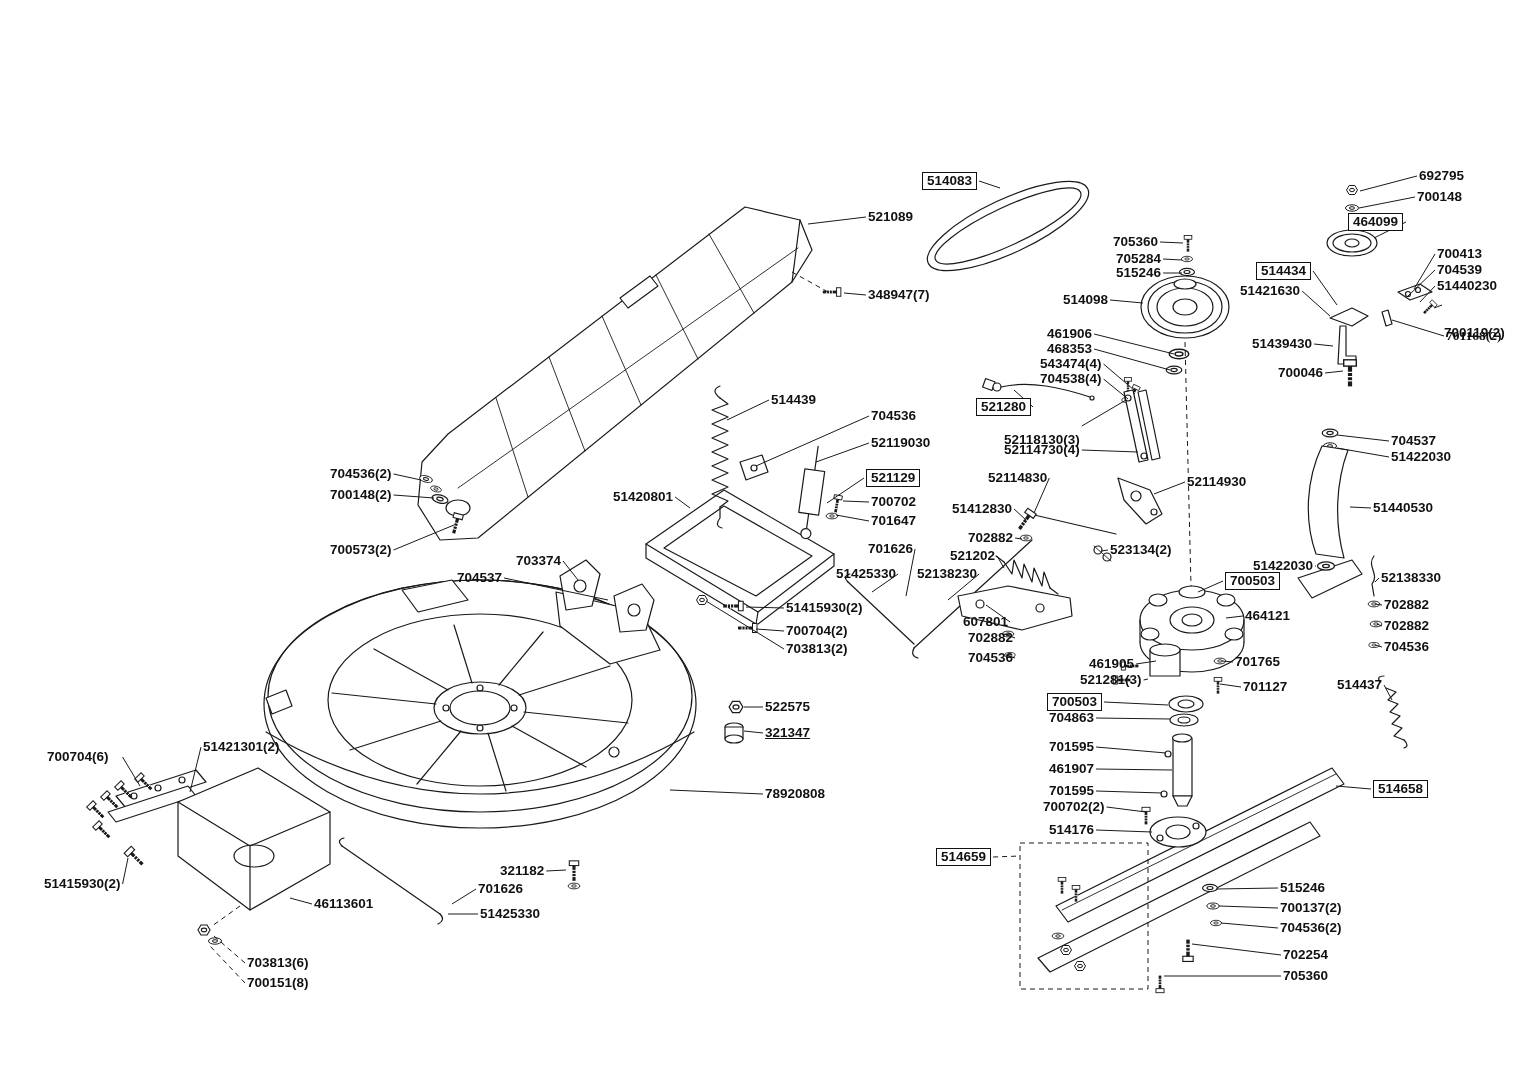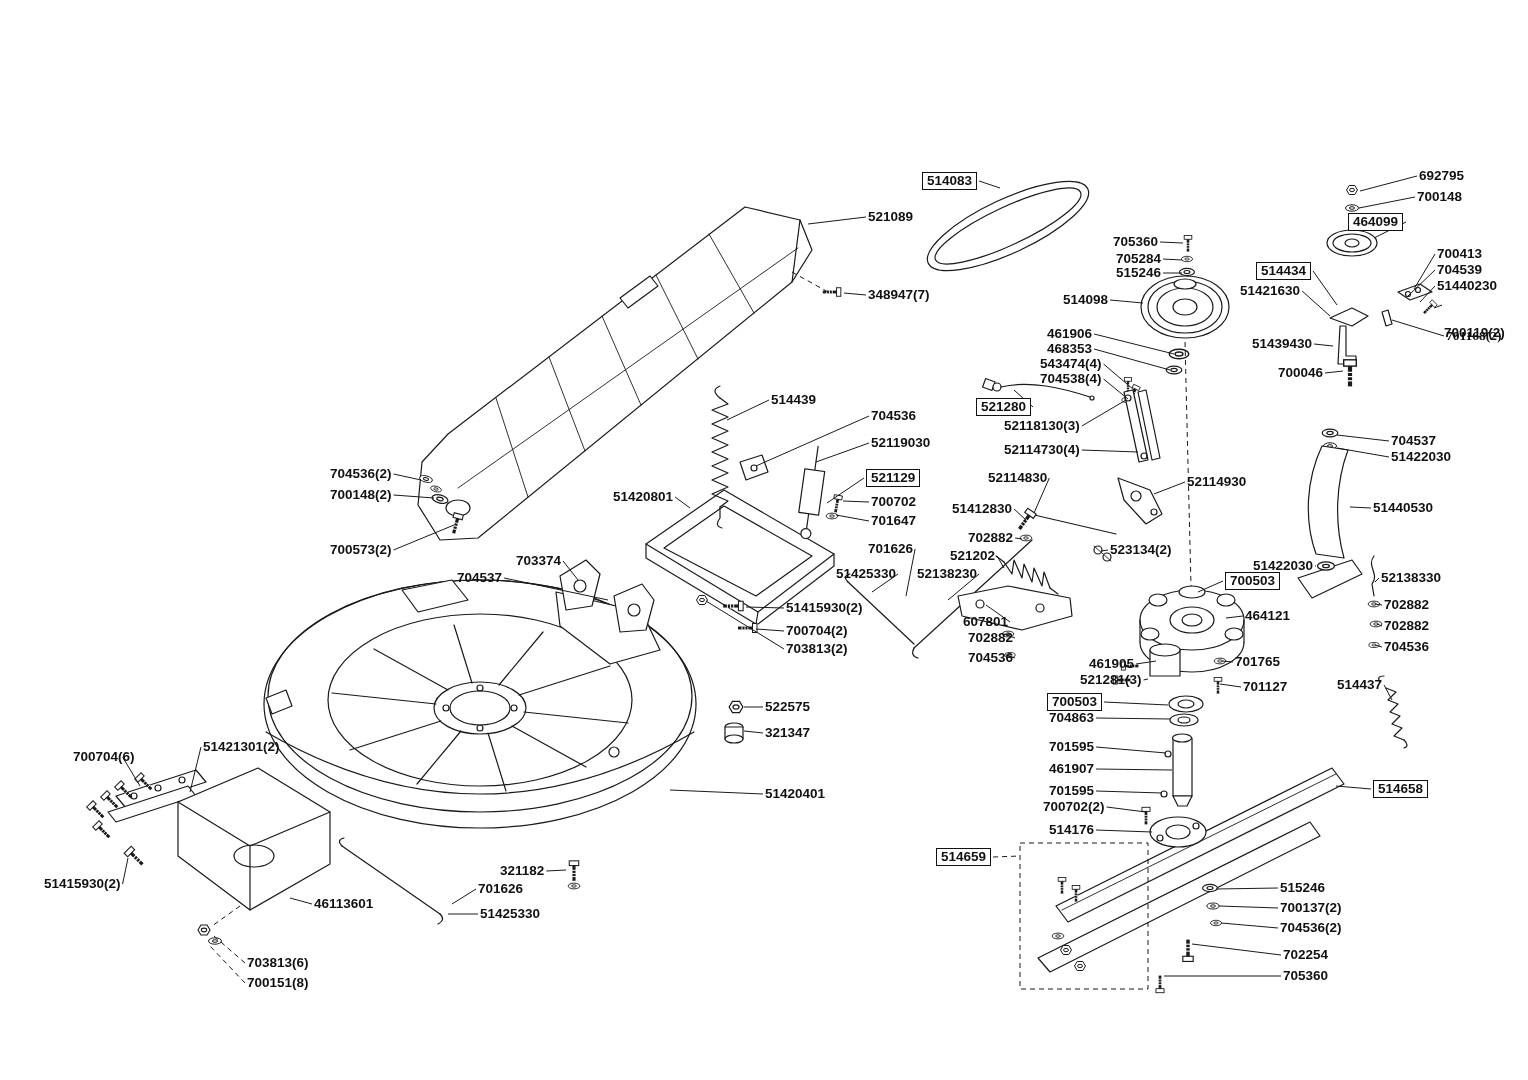--- a/index.html
+++ b/index.html
@@ -425,21 +425,21 @@
       <div class="part-label" style="left: 1116px; top: 265px;">515246</div>
       <div class="part-label" style="left: 1063px; top: 292px;">514098</div>
       <div class="part-label" style="left: 868px; top: 287px;">348947(7)</div>
       <div class="part-label" style="left: 1047px; top: 326px;">461906</div>
       <div class="part-label" style="left: 1047px; top: 341px;">468353</div>
       <div class="part-label" style="left: 1040px; top: 356px;">543474(4)</div>
       <div class="part-label" style="left: 1040px; top: 371px;">704538(4)</div>
       <div class="part-label" style="left: 771px; top: 392px;">514439</div>
       <div class="part-label" style="left: 871px; top: 408px;">704536</div>
       <div class="part-label boxed" style="left: 976px; top: 398px; text-align: center;">521280</div>
-      <div class="part-label" style="left: 1004px; top: 418px;">52118130(3)</div>
+      <div class="part-label" style="left: 1004px; top: 432px;">52118130(3)</div>
       <div class="part-label" style="left: 871px; top: 435px;">52119030</div>
       <div class="part-label" style="left: 1004px; top: 442px;">52114730(4)</div>
       <div class="part-label" style="left: 1391px; top: 433px;">704537</div>
       <div class="part-label" style="left: 1391px; top: 449px;">51422030</div>
       <div class="part-label" style="left: 330px; top: 466px;">704536(2)</div>
       <div class="part-label" style="left: 330px; top: 487px;">700148(2)</div>
       <div class="part-label boxed" style="left: 866px; top: 469px;">521129</div>
       <div class="part-label" style="left: 988px; top: 470px;">52114830</div>
       <div class="part-label" style="left: 613px; top: 489px;">51420801</div>
       <div class="part-label" style="left: 871px; top: 494px;">700702</div>
@@ -469,27 +469,27 @@
       <div class="part-label" style="left: 786px; top: 641px;">703813(2)</div>
       <div class="part-label" style="left: 968px; top: 650px;">704536</div>
       <div class="part-label" style="left: 1384px; top: 639px;">704536</div>
       <div class="part-label" style="left: 1089px; top: 656px; text-align: right;">461905</div>
       <div class="part-label" style="left: 1235px; top: 654px;">701765</div>
       <div class="part-label" style="left: 1080px; top: 672px;">521281(3)</div>
       <div class="part-label" style="left: 1243px; top: 679px;">701127</div>
       <div class="part-label" style="left: 1337px; top: 677px;">514437</div>
       <div class="part-label" style="left: 765px; top: 699px;">522575</div>
       <div class="part-label boxed" style="left: 1047px; top: 693px;">700503</div>
-      <div class="part-label" style="left: 765px; top: 725px;">321347</div>
+      <div class="part-label" style="left: 765px; top: 725px; text-decoration: underline;">321347</div>
       <div class="part-label" style="left: 1049px; top: 710px;">704863</div>
-      <div class="part-label" style="left: 73px; top: 749px;">700704(6)</div>
+      <div class="part-label" style="left: 47px; top: 749px;">700704(6)</div>
       <div class="part-label" style="left: 203px; top: 739px;">51421301(2)</div>
       <div class="part-label" style="left: 1049px; top: 739px;">701595</div>
       <div class="part-label" style="left: 1049px; top: 761px;">461907</div>
-      <div class="part-label" style="left: 765px; top: 786px;">51420401</div>
+      <div class="part-label" style="left: 765px; top: 786px;">78920808</div>
       <div class="part-label" style="left: 1049px; top: 783px;">701595</div>
       <div class="part-label boxed" style="left: 1373px; top: 780px;">514658</div>
       <div class="part-label" style="left: 1043px; top: 799px;">700702(2)</div>
       <div class="part-label" style="left: 1049px; top: 822px;">514176</div>
       <div class="part-label" style="left: 44px; top: 876px;">51415930(2)</div>
       <div class="part-label boxed" style="left: 936px; top: 848px;">514659</div>
       <div class="part-label" style="left: 500px; top: 863px;">321182</div>
       <div class="part-label" style="left: 478px; top: 881px;">701626</div>
       <div class="part-label" style="left: 314px; top: 896px;">46113601</div>
       <div class="part-label" style="left: 480px; top: 906px;">51425330</div>

